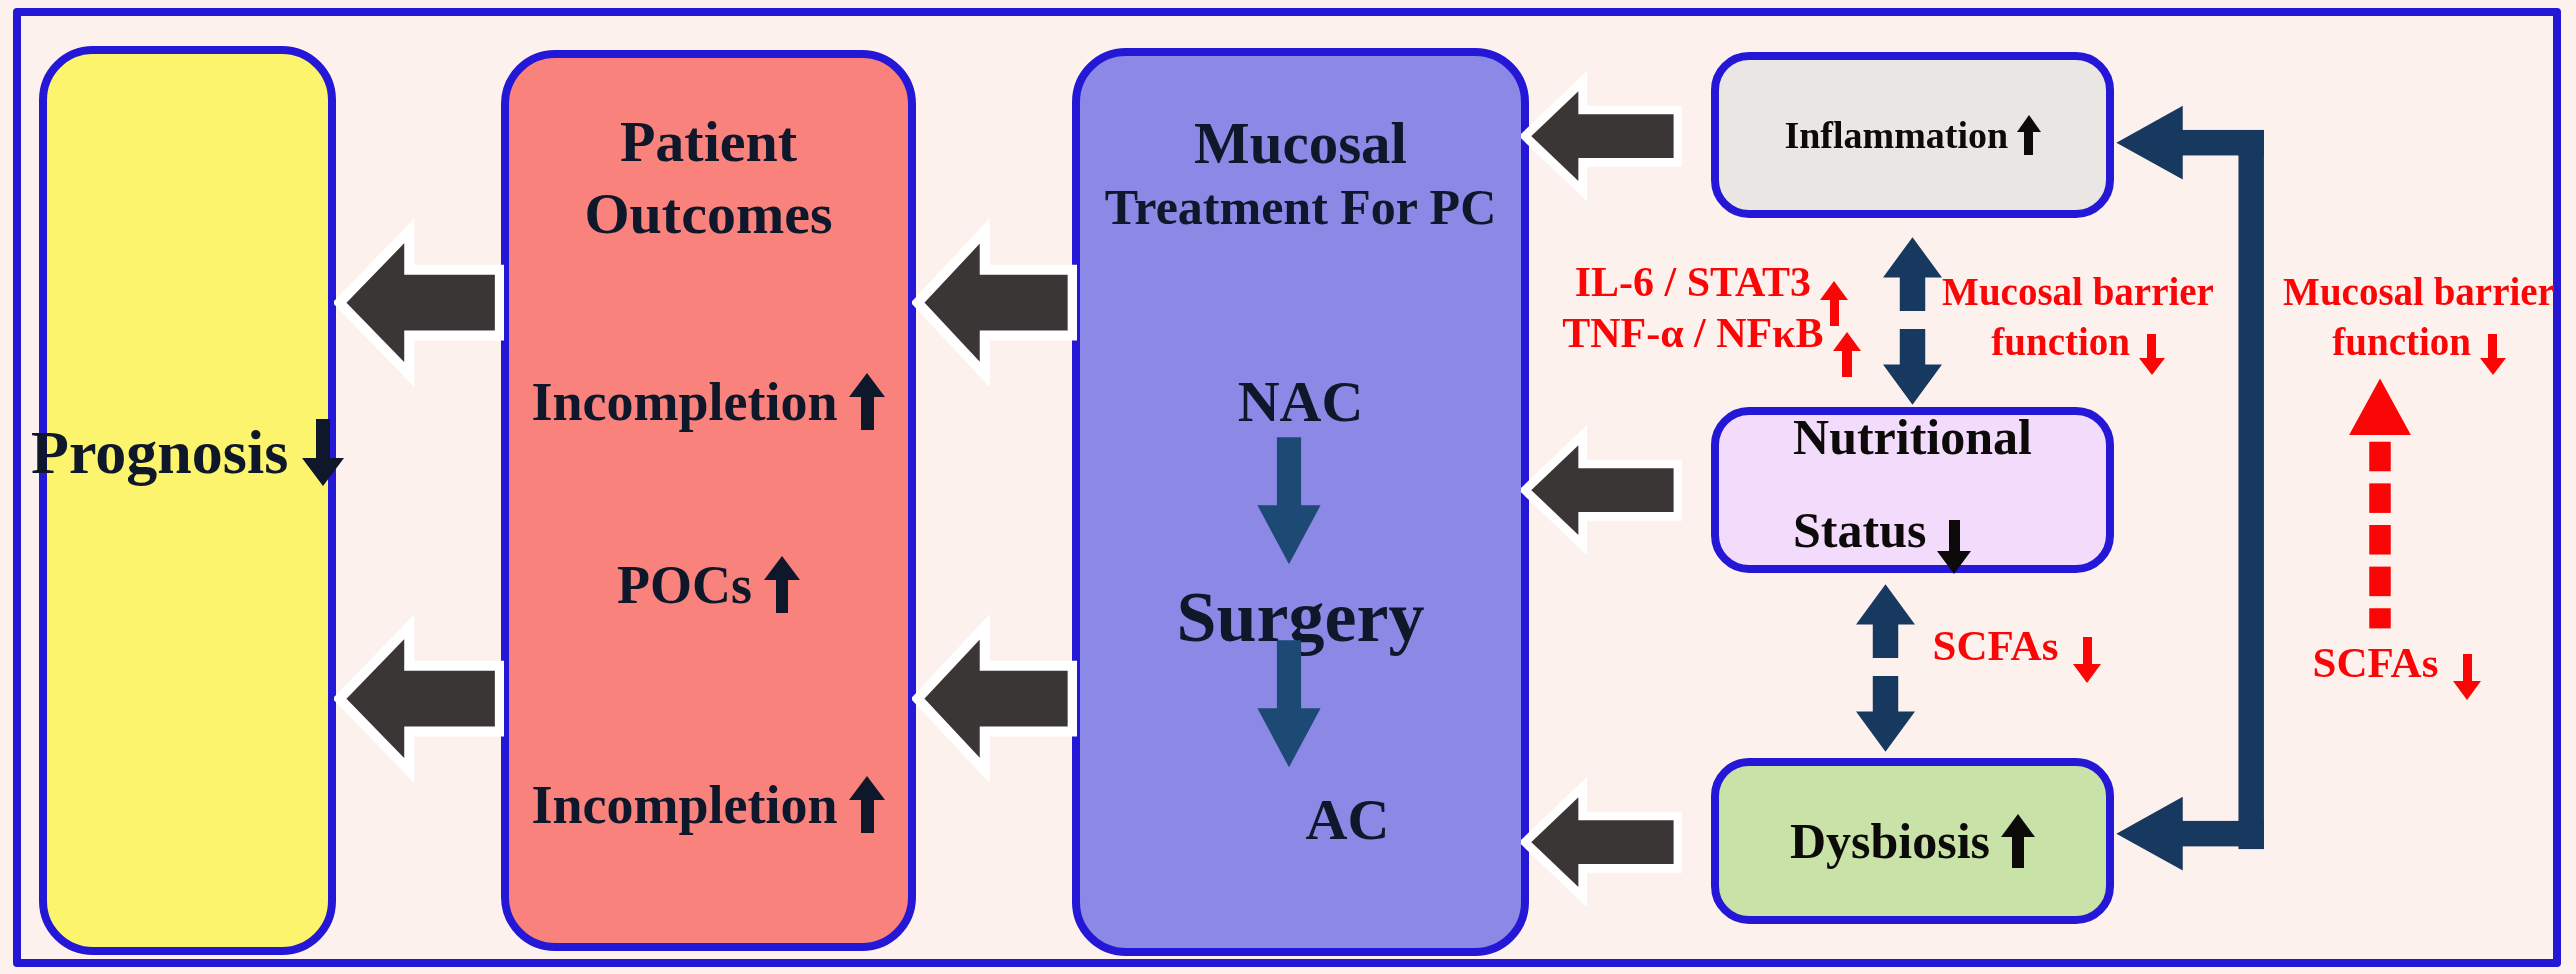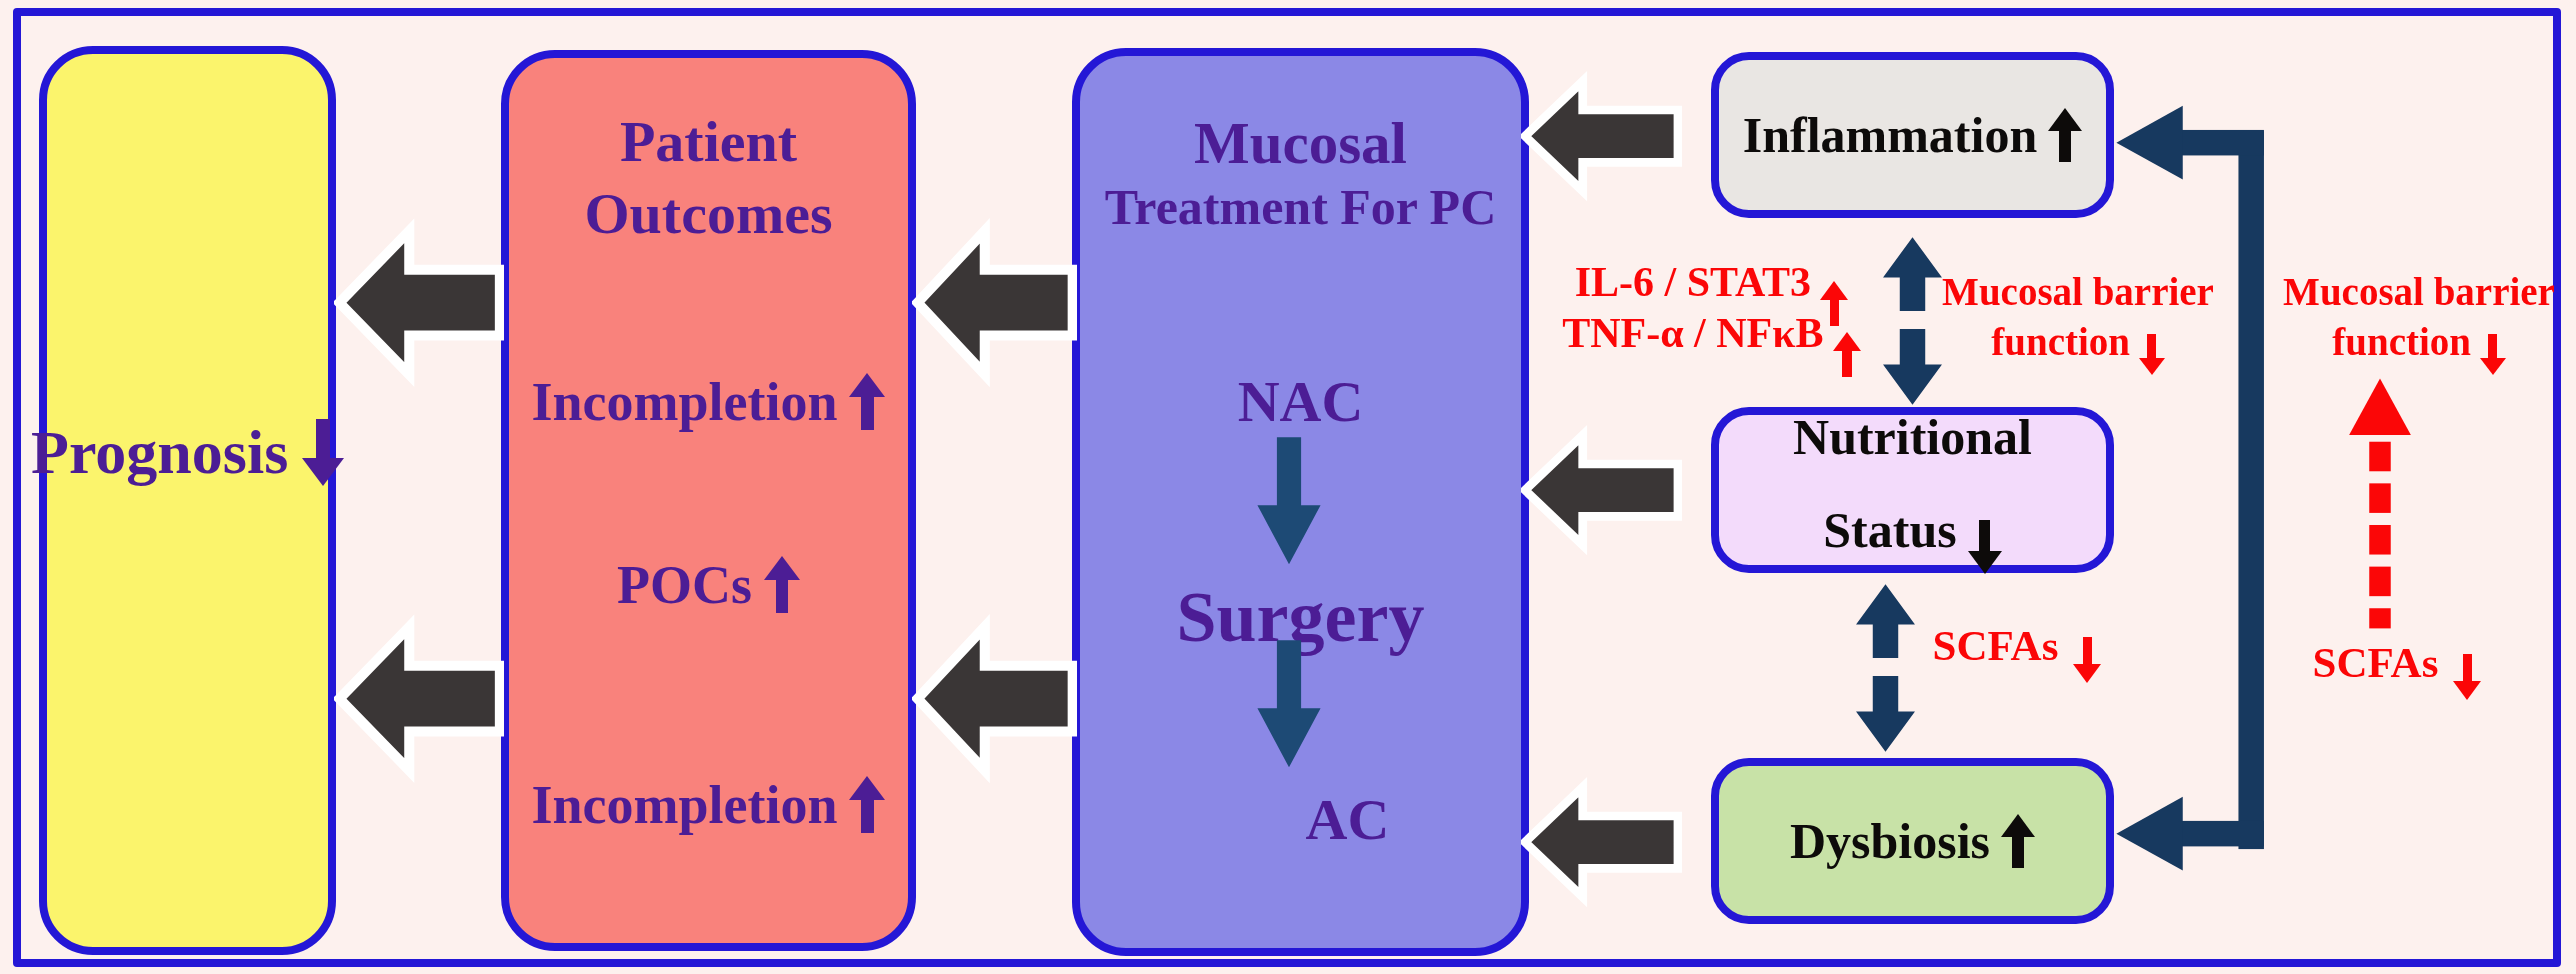--- a/index.html
+++ b/index.html
@@ -15,21 +15,21 @@
     border:8.7px solid #2417d6;border-radius:4px;
   }
   .box{
     position:absolute;
     border:8px solid #2417d6;
     box-sizing:border-box;
     color:#0d0b0a;font-weight:bold;
   }
   .tall{border-radius:54px;}
   .small{border-radius:38px;display:flex;align-items:center;justify-content:center;text-align:center;}
-  .centerline{position:absolute;left:0;width:100%;display:flex;align-items:center;justify-content:center;text-align:center;font-weight:bold;color:#4c1d95;}
+  .centerline{position:absolute;left:0;width:100%;display:flex;align-items:center;justify-content:center;text-align:center;font-weight:bold;color:#0f172a;}
   .red-note{position:absolute;display:flex;flex-direction:column;align-items:center;justify-content:center;text-align:center;color:#fb0607;font-weight:bold;line-height:1.28;}
   .abs{position:absolute;}
   
   .ar{display:inline-flex;flex-direction:column;align-items:center;margin-left:.22em;vertical-align:-.08em;}
   .ar[data-dir="up"]::before{content:"";border-left:.34em solid transparent;border-right:.34em solid transparent;border-bottom:.46em solid currentColor;}
   .ar[data-dir="up"]::after{content:"";width:.23em;height:.62em;background:currentColor;}
   .ar[data-dir="down"]::before{content:"";width:.23em;height:.62em;background:currentColor;}
   .ar[data-dir="down"]::after{content:"";border-left:.34em solid transparent;border-right:.34em solid transparent;border-top:.46em solid currentColor;}
   svg{display:block;}
 </style>
@@ -82,27 +82,27 @@
     </div>
   </div>
 
   <svg class="abs" style="left:1252px;top:436px;" width="74" height="131" viewBox="0 0 110 195">
     <polygon points="37,2 73,2 73,103 102,103 55,191 8,103 37,103" fill="#1d4a75"></polygon>
   </svg>
   <svg class="abs" style="left:1252px;top:639px;" width="74" height="131" viewBox="0 0 110 195">
     <polygon points="37,2 73,2 73,103 102,103 55,191 8,103 37,103" fill="#1d4a75"></polygon>
   </svg>
 
-  <div class="box small" style="left:1711px;top:52px;width:403px;height:166px;background:#e9e6e3;font-size:50px;">
+  <div class="box small" style="left:1711px;top:52px;width:403px;height:166px;background:#e9e6e3;font-size:38px;">
     <span>Inflammation</span>
       <span class="ar" data-dir="up"></span>
   </div>
 
   <div class="box small" style="left:1711px;top:407px;width:403px;height:166px;background:#f3dbfb;font-size:50px;line-height:1.25;">
-    <span style="display:flex;flex-direction:column;align-items:center;gap:30px;">
+    <span style="display:flex;flex-direction:column;align-items:flex-start;gap:30px;">
       <span>Nutritional</span>
       <span><span>Status</span><span class="ar" data-dir="down"></span></span>
     </span>
   </div>
 
   <div class="box small" style="left:1711px;top:758px;width:403px;height:166px;background:#c8e2a7;font-size:50px;">
     <span>Dysbiosis</span>
       <span class="ar" data-dir="up"></span>
   </div>
 

